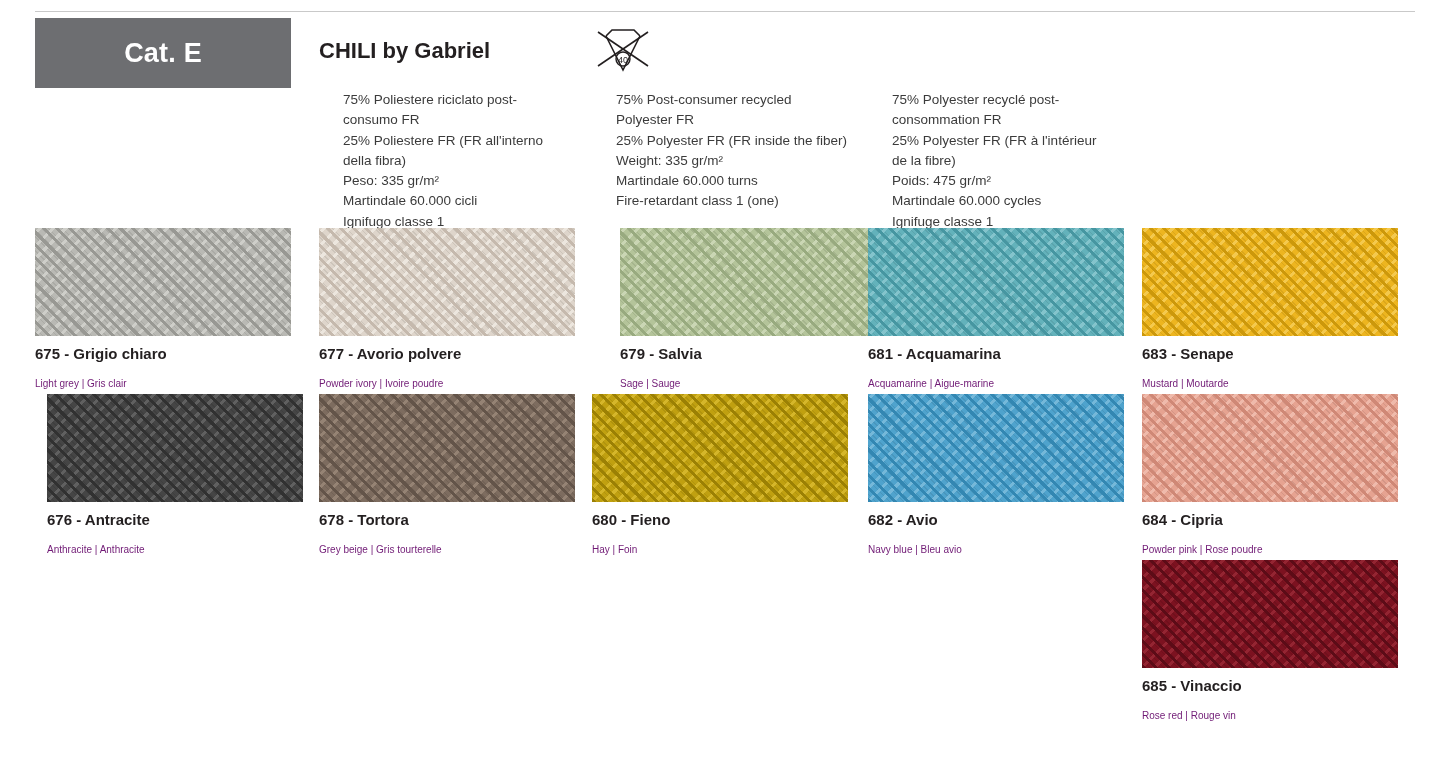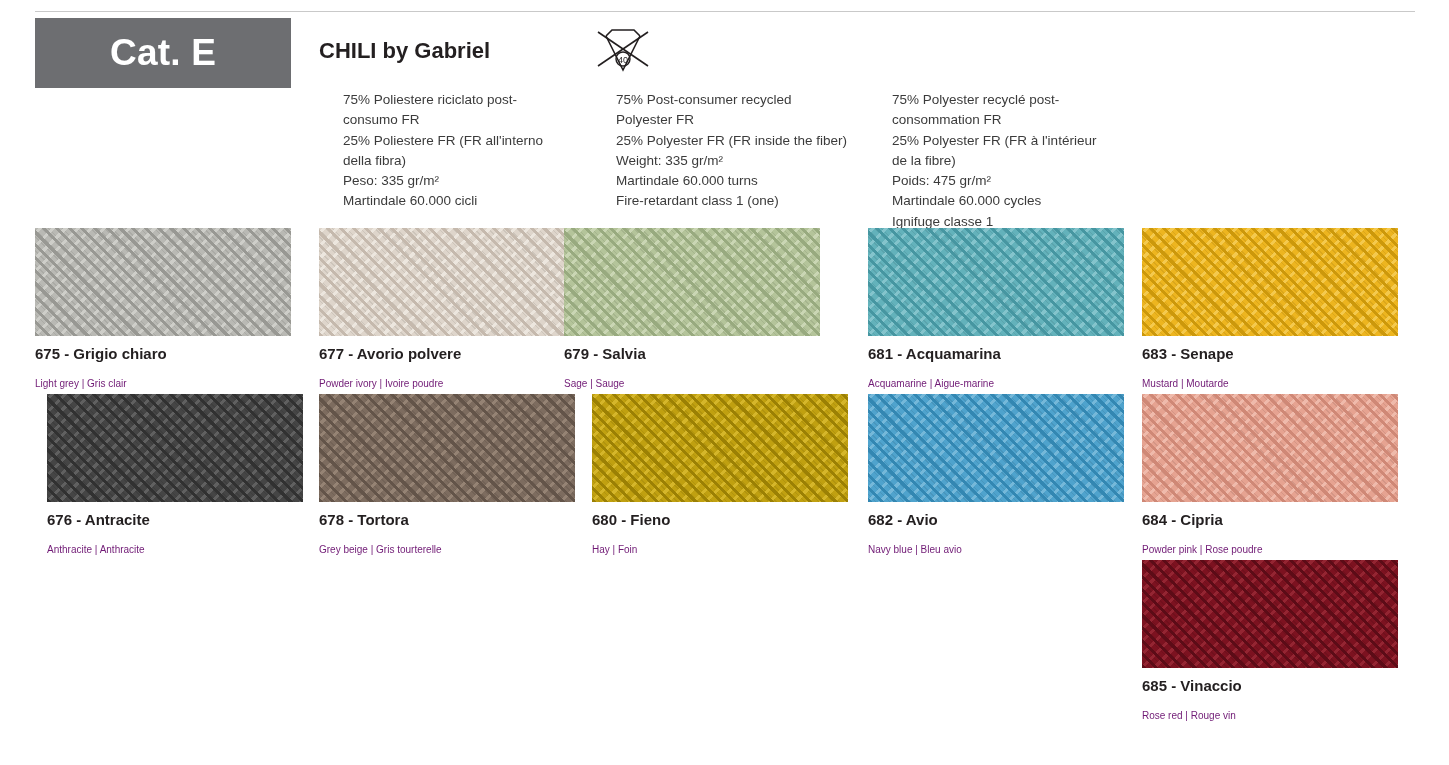--- a/index.html
+++ b/index.html
@@ -34,21 +34,21 @@
     position: absolute;
     left: 35px;
     top: 18px;
     width: 256px;
     height: 70px;
     background: #6d6e71;
     color: #ffffff;
     display: flex;
     align-items: center;
     justify-content: center;
-    font-size: 37px;
+    font-size: 27px;
     font-weight: bold;
     letter-spacing: 0.2px;
   }
   
   .header-title {
     position: absolute;
     left: 319px;
     top: 38px;
     font-size: 22px;
     font-weight: bold;
@@ -128,20 +128,21 @@
     </svg>
   </div>
 
   <div class="spec-col" id="spec-it">
       <div class="line">75% Poliestere riciclato post-</div>
       <div class="line">consumo FR</div>
       <div class="line">25% Poliestere FR (FR all'interno</div>
       <div class="line">della fibra)</div>
       <div class="line">Peso: 335 gr/m²</div>
       <div class="line">Martindale 60.000 cicli</div>
+      <div class="line">Ignifugo classe 1</div>
     </div>
   <div class="spec-col" id="spec-en">
       <div class="line">75% Post-consumer recycled</div>
       <div class="line">Polyester FR</div>
       <div class="line">25% Polyester FR (FR inside the fiber)</div>
       <div class="line">Weight: 335 gr/m²</div>
       <div class="line">Martindale 60.000 turns</div>
       <div class="line">Fire-retardant class 1 (one)</div>
     </div>
   <div class="spec-col" id="spec-fr">
@@ -162,21 +163,21 @@
         <div class="name">675 - Grigio chiaro</div>
         <div class="trans">Light grey | Gris clair</div>
       </div>
       <div class="swatch" style="left: 319px; top: 228px;">
         <div class="chip" style="background: rgb(222, 213, 203);">
           <div class="weave" style="background-image: repeating-linear-gradient(45deg, rgb(189, 176, 164) 0px, rgb(189, 176, 164) 3px, transparent 3px, transparent 9px), repeating-linear-gradient(-45deg, rgb(241, 236, 229) 0px, rgb(241, 236, 229) 3px, transparent 3px, transparent 9px), repeating-linear-gradient(45deg, rgba(0, 0, 0, 0.1) 0px, rgba(0, 0, 0, 0.1) 1px, transparent 1px, transparent 5px); opacity: 0.75;"></div>
         </div>
         <div class="name">677 - Avorio polvere</div>
         <div class="trans">Powder ivory | Ivoire poudre</div>
       </div>
-      <div class="swatch" style="left: 564px; top: 228px;">
+      <div class="swatch" style="left: 620px; top: 228px;">
         <div class="chip" style="background: rgb(180, 196, 154);">
           <div class="weave" style="background-image: repeating-linear-gradient(45deg, rgb(143, 162, 119) 0px, rgb(143, 162, 119) 3px, transparent 3px, transparent 9px), repeating-linear-gradient(-45deg, rgb(210, 220, 189) 0px, rgb(210, 220, 189) 3px, transparent 3px, transparent 9px), repeating-linear-gradient(45deg, rgba(0, 0, 0, 0.1) 0px, rgba(0, 0, 0, 0.1) 1px, transparent 1px, transparent 5px); opacity: 0.75;"></div>
         </div>
         <div class="name">679 - Salvia</div>
         <div class="trans">Sage | Sauge</div>
       </div>
       <div class="swatch" style="left: 868px; top: 228px;">
         <div class="chip" style="background: rgb(99, 178, 187);">
           <div class="weave" style="background-image: repeating-linear-gradient(45deg, rgb(61, 141, 153) 0px, rgb(61, 141, 153) 3px, transparent 3px, transparent 9px), repeating-linear-gradient(-45deg, rgb(143, 203, 210) 0px, rgb(143, 203, 210) 3px, transparent 3px, transparent 9px), repeating-linear-gradient(45deg, rgba(0, 0, 0, 0.1) 0px, rgba(0, 0, 0, 0.1) 1px, transparent 1px, transparent 5px); opacity: 0.75;"></div>
         </div>

